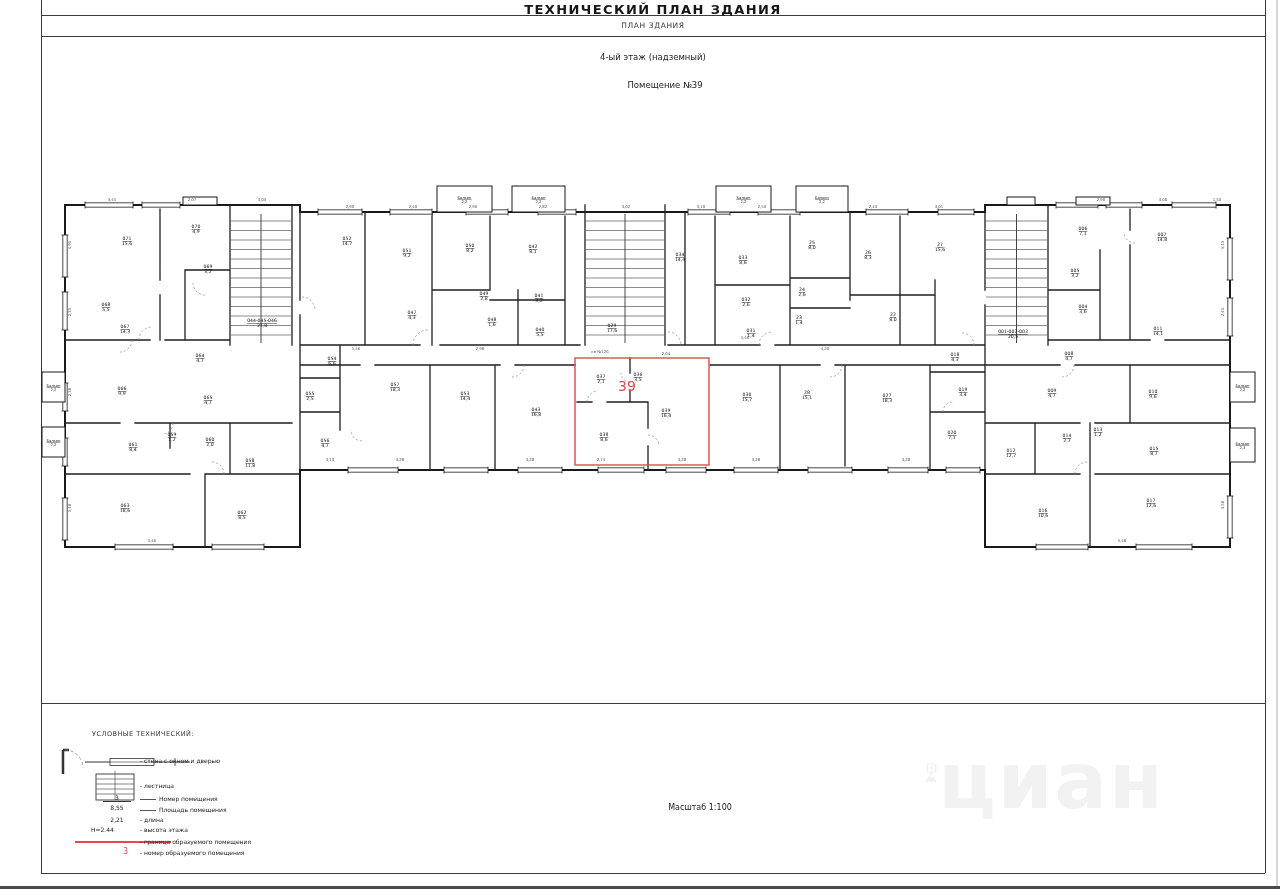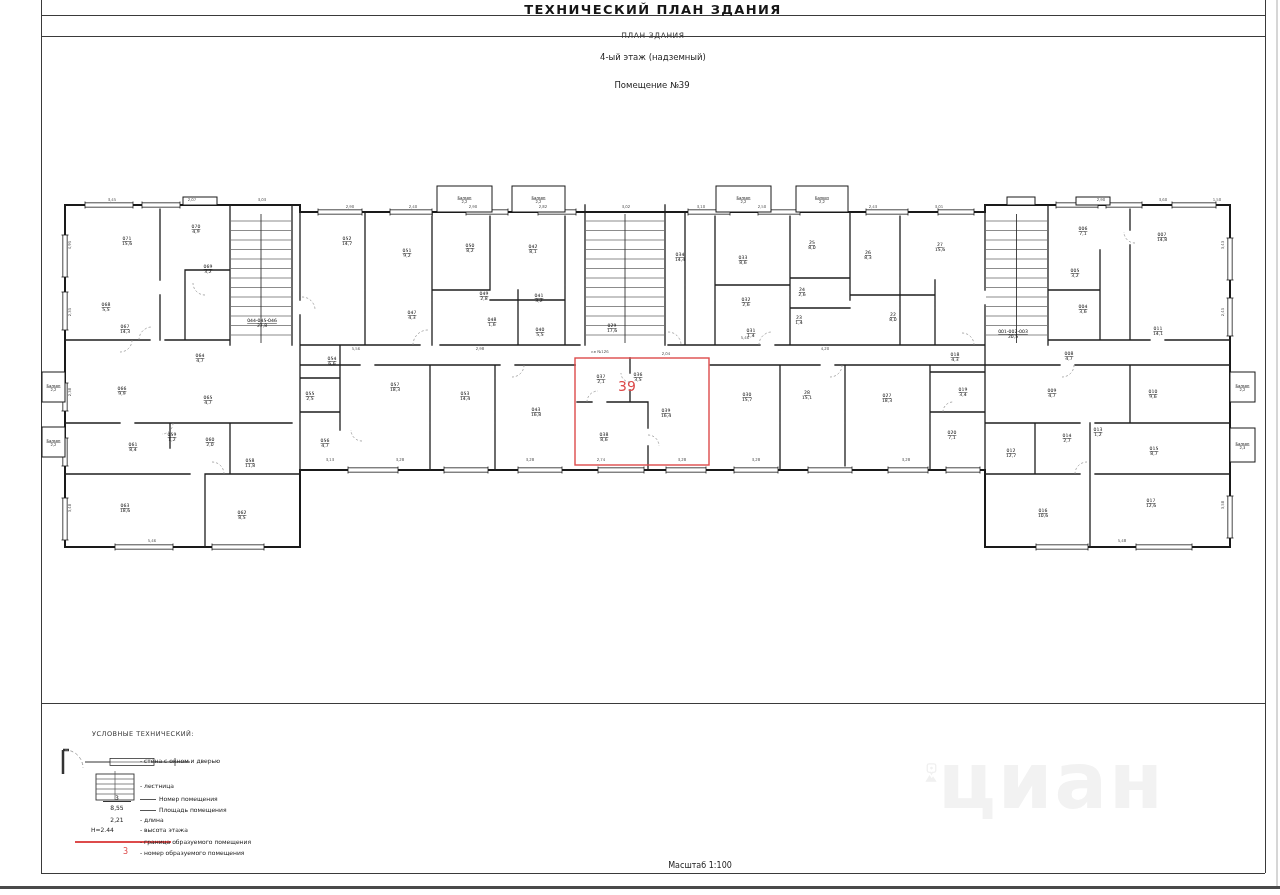--- a/index.html
+++ b/index.html
@@ -3,24 +3,24 @@
 <meta charset="utf-8">
 <style>
   html,body{margin:0;padding:0;background:#fff;}
   .page{position:relative;width:1280px;height:895px;background:#fff;overflow:hidden;
         font-family:"DejaVu Sans",sans-serif;color:#1a1a1a;}
   .abs{position:absolute;}
   .hline{position:absolute;background:#3a3a3a;height:1px;}
   .vline{position:absolute;background:#3a3a3a;width:1px;}
   .ctr{text-align:center;}
   .title-main{top:2px;left:41px;width:1224px;font-size:13px;font-weight:600;letter-spacing:1.4px;color:#161616;}
-  .title-sub{top:21px;left:41px;width:1224px;font-size:7.5px;letter-spacing:.6px;color:#3a3a3a;margin-top:10px;}
+  .title-sub{top:21px;left:41px;width:1224px;font-size:7.5px;letter-spacing:.6px;color:#3a3a3a;}
   .floor-line{top:52px;left:41px;width:1224px;font-size:8.5px;color:#222;}
-  .room-line{top:80px;left:40px;width:1224px;font-size:8.5px;color:#222;}
-  .scale-line{top:861px;left:600px;width:200px;font-size:8px;color:#222;}
+  .room-line{top:80px;left:53px;width:1224px;font-size:8.5px;color:#222;}
+  .scale-line{top:803px;left:600px;width:200px;font-size:8px;color:#222;}
   svg text{font-family:"DejaVu Sans",sans-serif;}
   .rm{font-size:4.6px;text-anchor:middle;fill:#101010;}
   .rnum{text-decoration:underline;}
   .balct{font-size:3.7px;}
   .dim{font-size:3.9px;text-anchor:middle;fill:#555;}
   .balc{fill:#fff;stroke:#1a1a1a;stroke-width:1;}
   .wall{fill:none;stroke:#1a1a1a;stroke-width:2;stroke-linecap:square;}
   .iwall{fill:none;stroke:#1f1f1f;stroke-width:1.3;stroke-linecap:square;}
   .tread{stroke:#5a5a5a;stroke-width:.7;}
   .tread2{stroke:#333;stroke-width:.9;}

